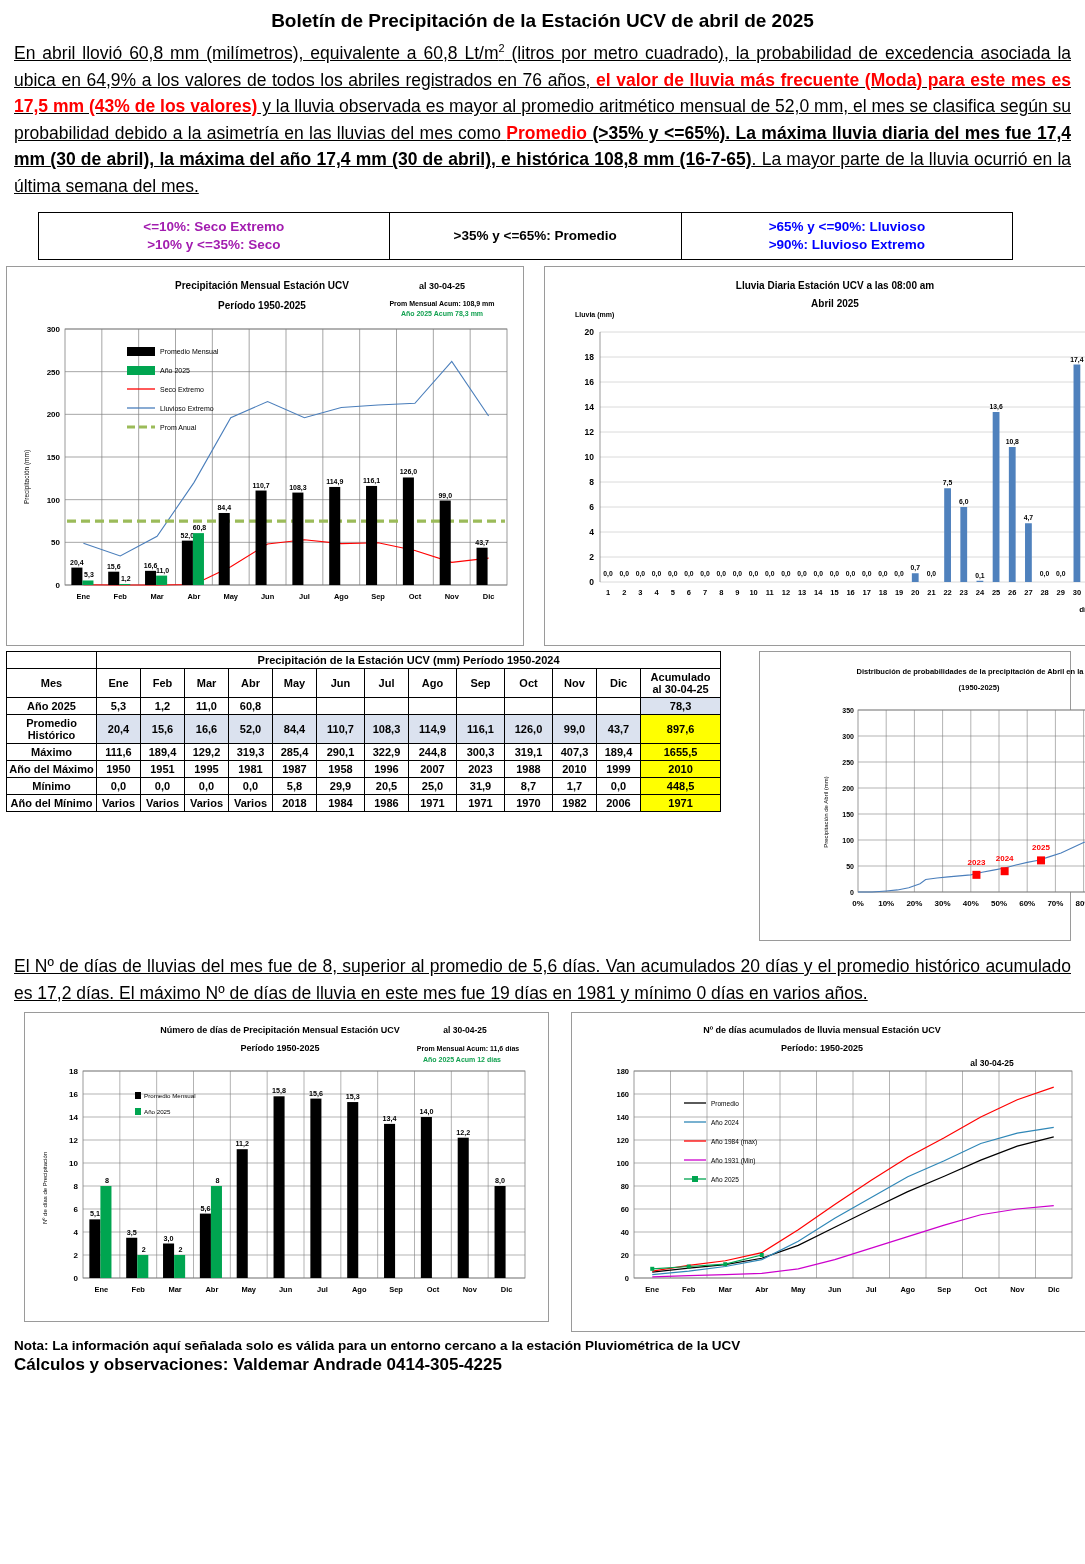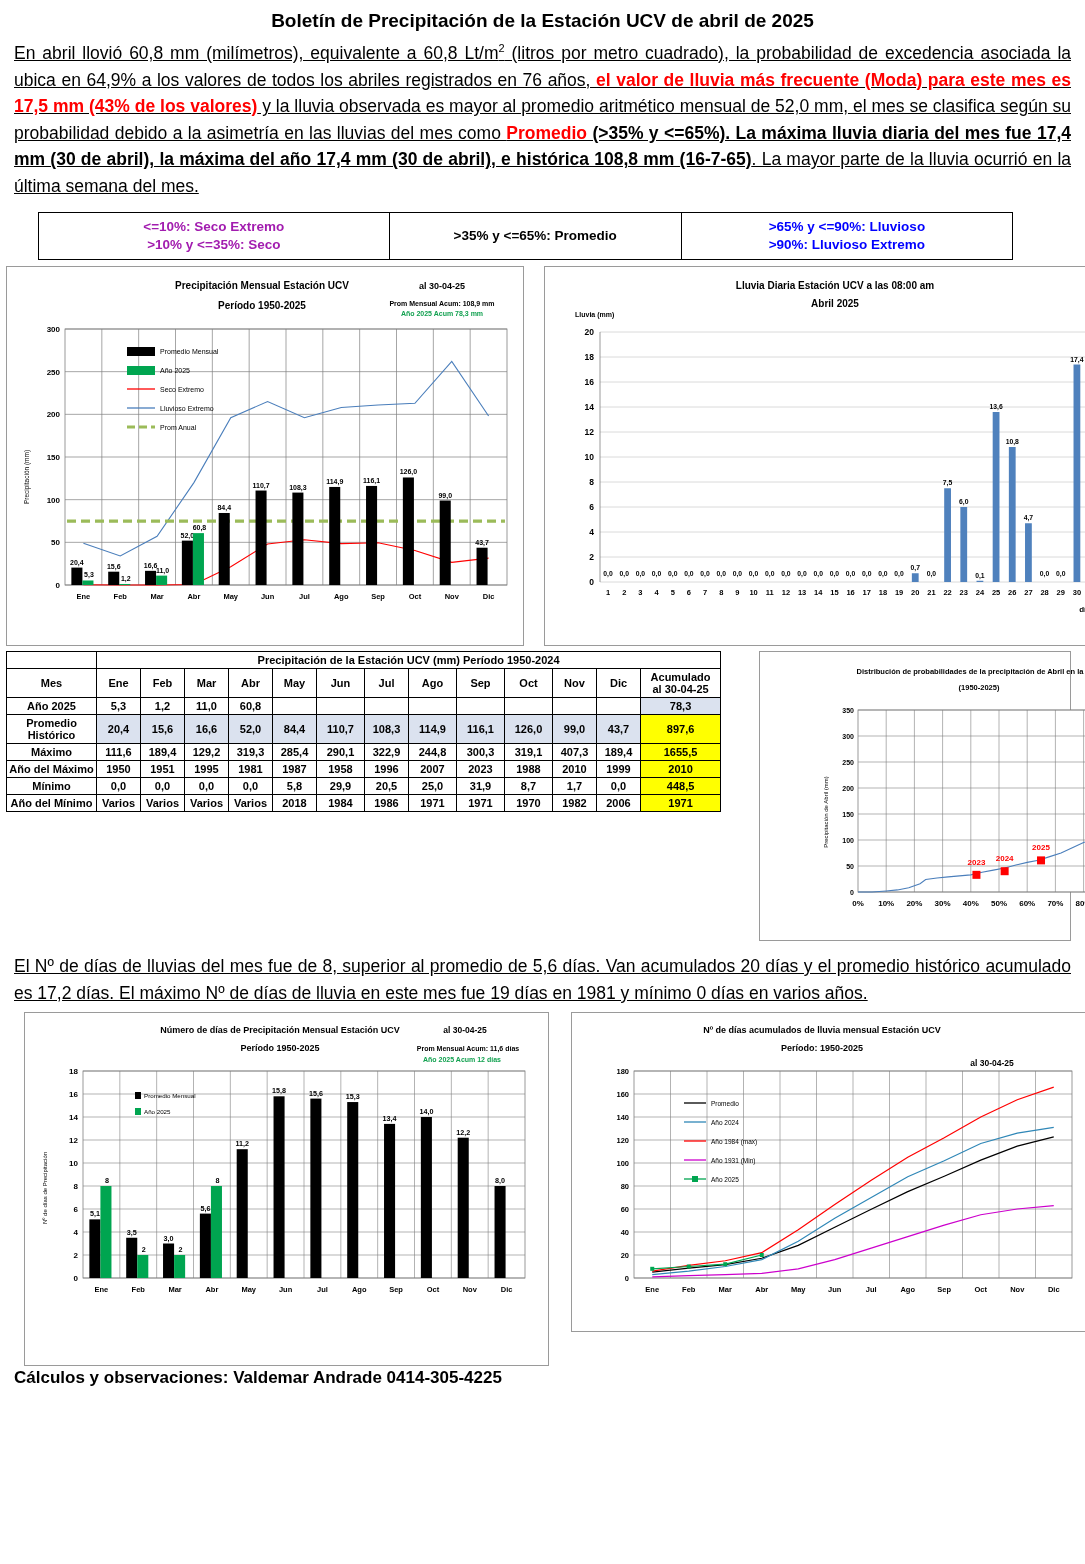--- a/index.html
+++ b/index.html
@@ -491,21 +491,21 @@
             <rect x="237.018" y="204.38400000000001" width="8" height="8" fill="#ff0000"></rect>
             <text x="241.018" y="198.38400000000001" text-anchor="middle" font-size="8" font-weight="bold" fill="#ff0000">2025</text>
           </g>
       </svg>
     </div>
   </div>
 
   <p class="para" style="margin-top:12px;">El Nº de días de lluvias del mes fue de 8, superior al promedio de 5,6 días. Van acumulados 20 días y el promedio histórico acumulado es 17,2 días. El máximo Nº de días de lluvia en este mes fue 19 días en 1981 y mínimo 0 días en varios años.</p>
 
   <div class="row" style="margin-left:10px;margin-top:6px;">
-    <div class="frame" style="width:525px;height:354px;">
+    <div class="frame" style="width:525px;height:310px;">
       <svg width="523" height="308" viewBox="0 0 523 308">
         <text x="255" y="20" text-anchor="middle" style="font-size:9px;font-weight:bold">Número de días de Precipitación Mensual Estación UCV</text>
         <text x="255" y="38" text-anchor="middle" style="font-size:9px;font-weight:bold">Período 1950-2025</text>
         <text x="440" y="20" text-anchor="middle" style="font-size:8.5px;font-weight:bold">al 30-04-25</text>
         <text x="443" y="38" text-anchor="middle" style="font-size:7px;font-weight:bold">Prom Mensual  Acum: 11,6 días</text>
         <text x="437" y="49" text-anchor="middle" style="font-size:7px;font-weight:bold;fill:#12a150">Año 2025 Acum 12 días</text>
         <text transform="translate(22,175) rotate(-90)" text-anchor="middle" style="font-size:6px">Nº de días de Precipitación</text>
         <g id="rd-plot">
             <rect x="58" y="58" width="442" height="207" fill="#fff" stroke="#808080" stroke-width="0.8"></rect>
             <line x1="58" y1="265" x2="500" y2="265" stroke="#808080" stroke-width="0.6"></line>
@@ -659,15 +659,16 @@
             <line x1="112" y1="147" x2="134" y2="147" stroke="#cc00cc" stroke-width="1.3"></line>
             <text x="139" y="150" font-size="6.5">Año 1931 (Min)</text>
             <line x1="112" y1="166" x2="134" y2="166" stroke="#00a550" stroke-width="1.3"></line>
             <rect x="120" y="163" width="6" height="6" fill="#00a550"></rect>
             <text x="139" y="169" font-size="6.5">Año 2025</text>
           </g>
       </svg>
     </div>
   </div>
 
+  <p class="nota">Nota: La información aquí señalada solo es válida para un entorno cercano a la estación Pluviométrica de la UCV</p>
   <p class="calc">Cálculos y observaciones: Valdemar Andrade 0414-305-4225</p>
 
 </div>
 
 </body></html>

